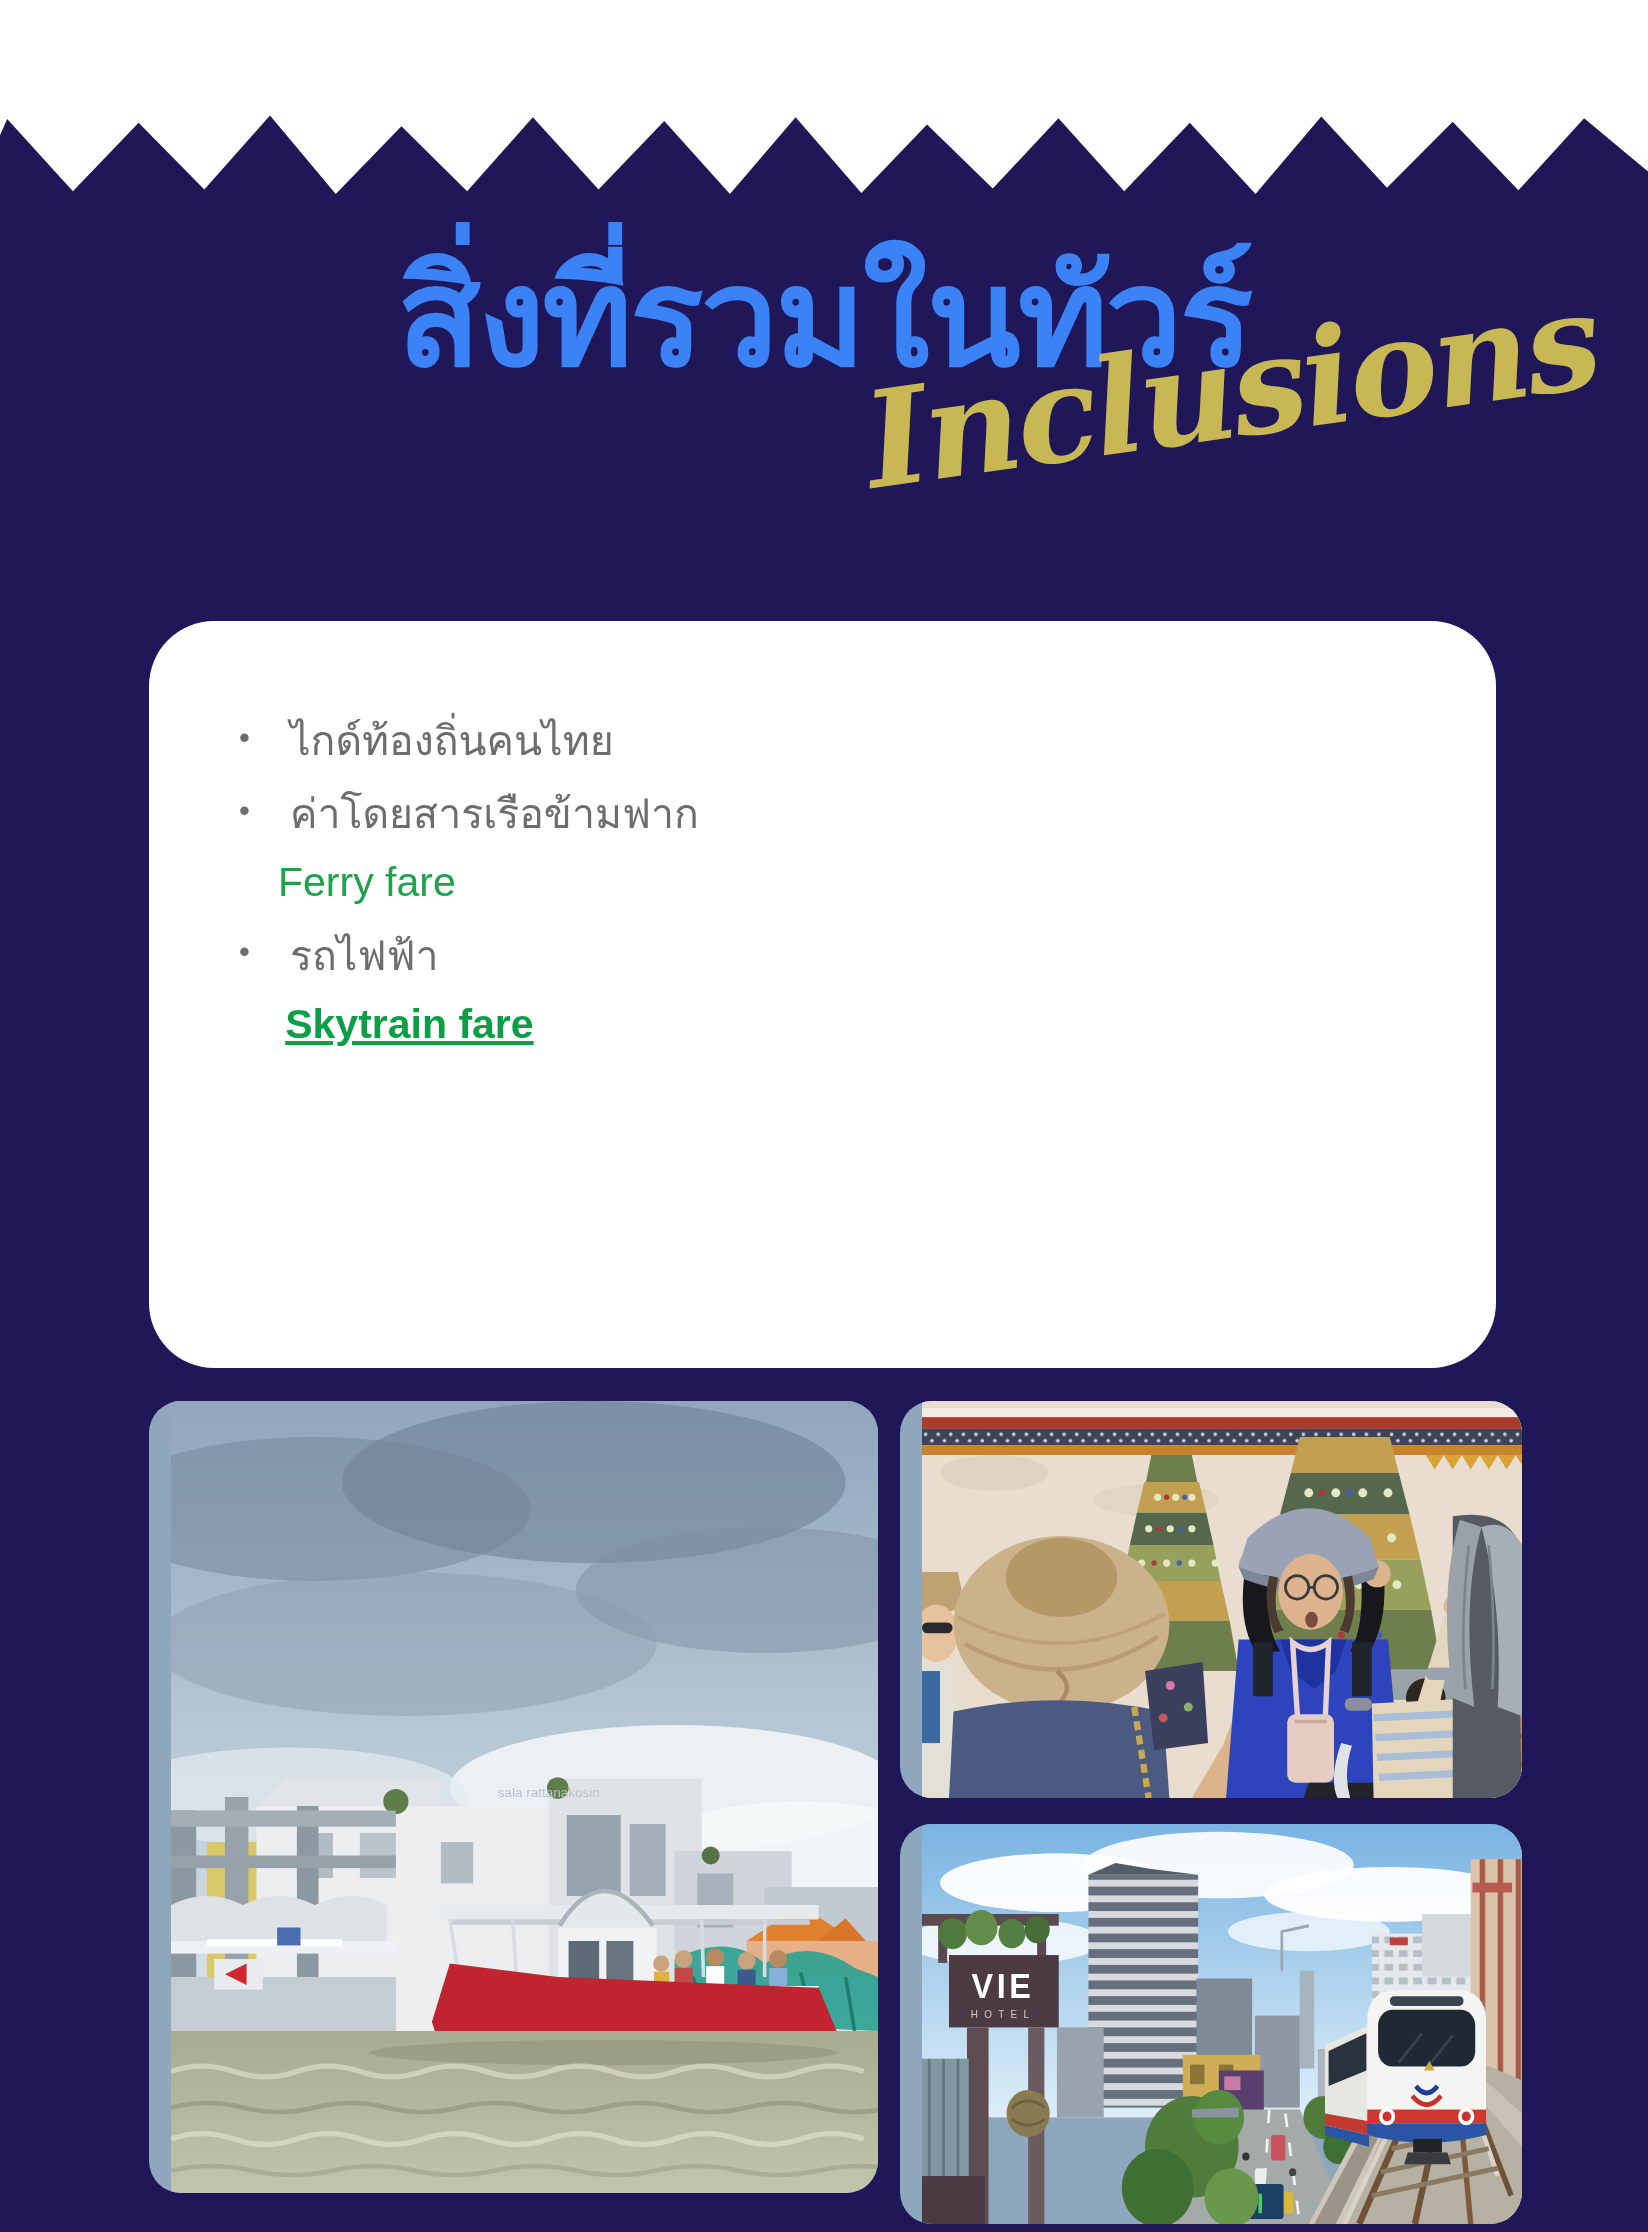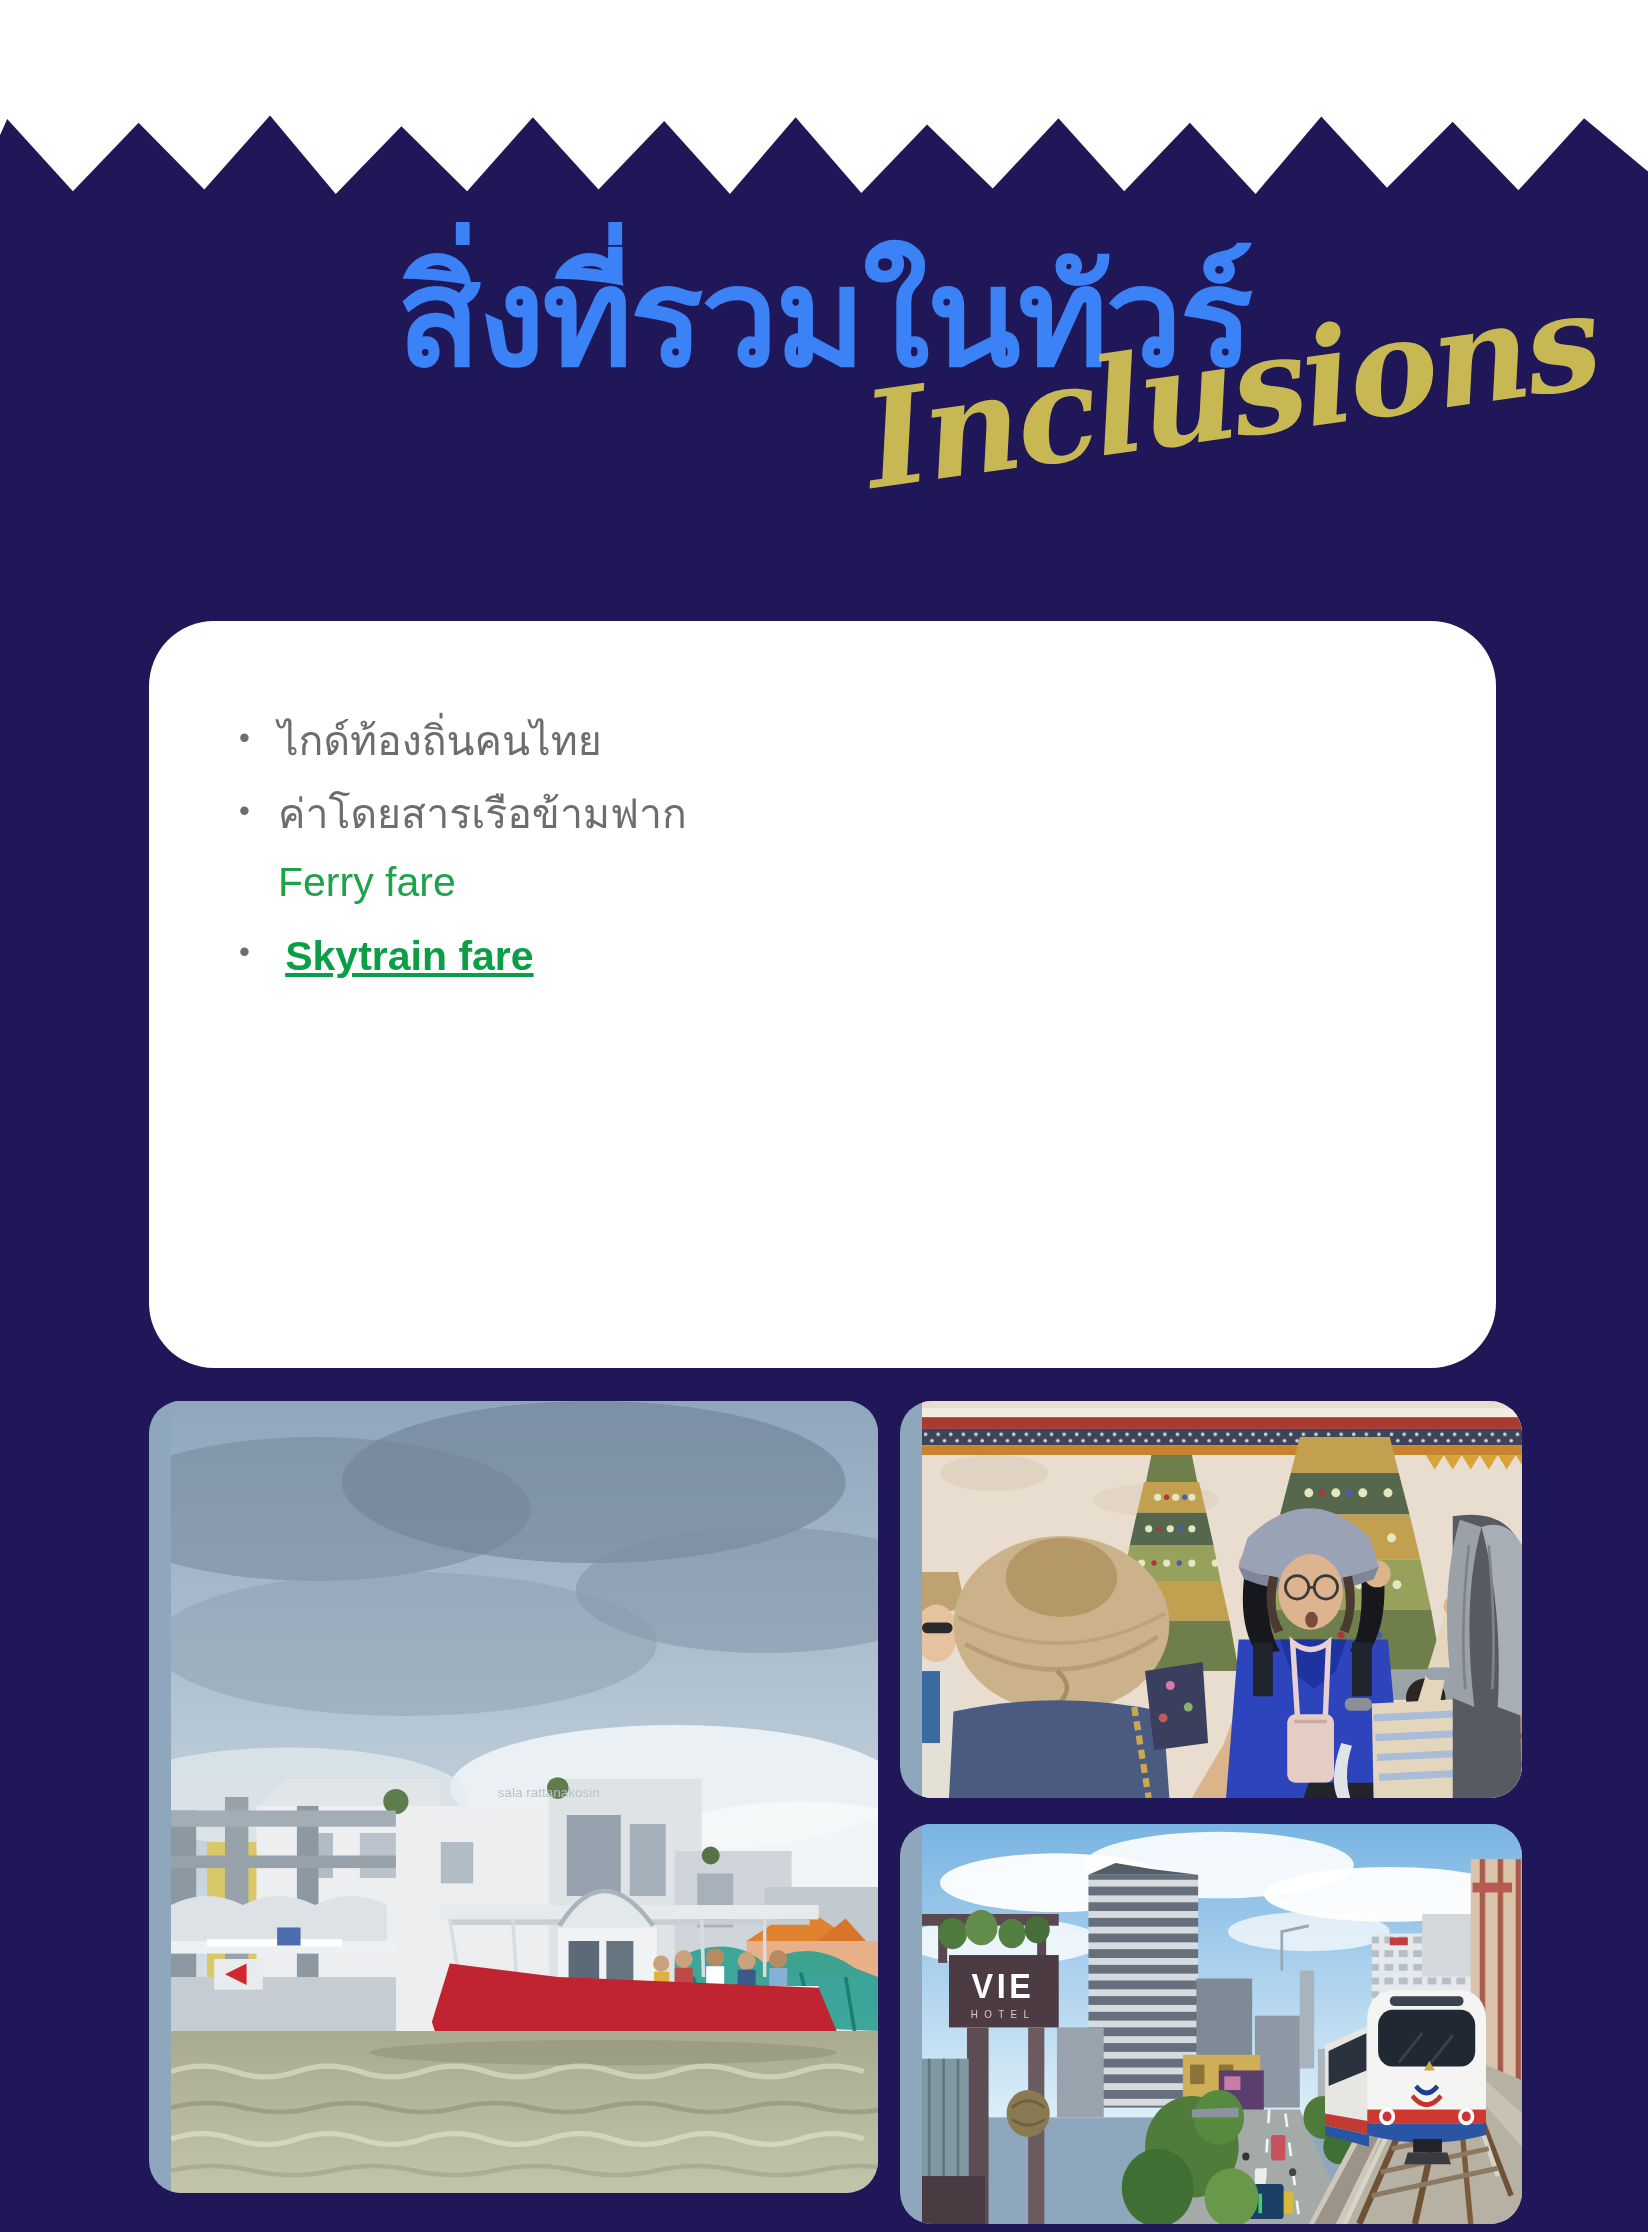--- a/index.html
+++ b/index.html
@@ -12,21 +12,21 @@
   .script-subtitle{position:absolute;top:376px;left:857px;width:630px;
               font-family:"DejaVu Serif",serif;font-style:italic;font-weight:700;
               font-size:133px;color:#d7c653;opacity:.92;transform:rotate(-8deg);
               transform-origin:left top;letter-spacing:-3.6px;line-height:1;}
   .card{position:absolute;left:149px;top:621px;width:1347px;height:747px;
         background:#ffffff;border-radius:65px;}
   .inclusion-list{position:absolute;left:0;top:86px;width:100%;margin:0;padding:0;
         list-style:none;}
   .inclusion-item{position:relative;padding-left:129px;margin-bottom:5.4px;}
   .bullet{position:absolute;left:90px;top:12.6px;font-size:31px;color:#6d6d6d;}
-  .thai-line{font-size:41px;line-height:68px;color:#6d6d6d;font-weight:500;}
+  .thai-line{font-size:41px;line-height:68px;color:#6d6d6d;font-weight:500;margin-left:12px;}
   .en-line{font-size:41px;line-height:68px;color:#1fa24c;font-weight:400;}
   .en-line.alt{color:#0b9e47;font-weight:700;padding-left:7.2px;text-decoration:underline;}
   .photo{position:absolute;border-radius:32px;overflow:hidden;background:#8fa7bd;padding-left:22px;}
   .photo svg{display:block;width:100%;height:100%;}
   #photo-ferry{left:149px;top:1401px;width:707px;height:792px;}
   #photo-guide{left:900px;top:1401px;width:600px;height:397px;}
   #photo-skytrain{left:900px;top:1824px;width:600px;height:400px;}
 </style>
 </head>
 <body>
@@ -46,20 +46,21 @@
         <span class="bullet">•</span>
         <div class="thai-line">ไกด์ท้องถิ่นคนไทย</div>
       </li>
       <li class="inclusion-item">
         <span class="bullet">•</span>
         <div class="thai-line">ค่าโดยสารเรือข้ามฟาก</div>
         <div class="en-line">Ferry fare</div>
       </li>
       <li class="inclusion-item">
         <span class="bullet">•</span>
+        <div class="thai-line">รถไฟฟ้า</div>
         <div class="en-line alt">Skytrain fare</div>
       </li>
     </ul>
   </div>
 
   <div class="photo" id="photo-ferry">
     <svg viewBox="0 0 786 880" preserveAspectRatio="none">
       <defs>
         <linearGradient id="fsky" x1="0" y1="0" x2="0" y2="1">
           <stop offset="0" stop-color="#8fa6bc"></stop>

